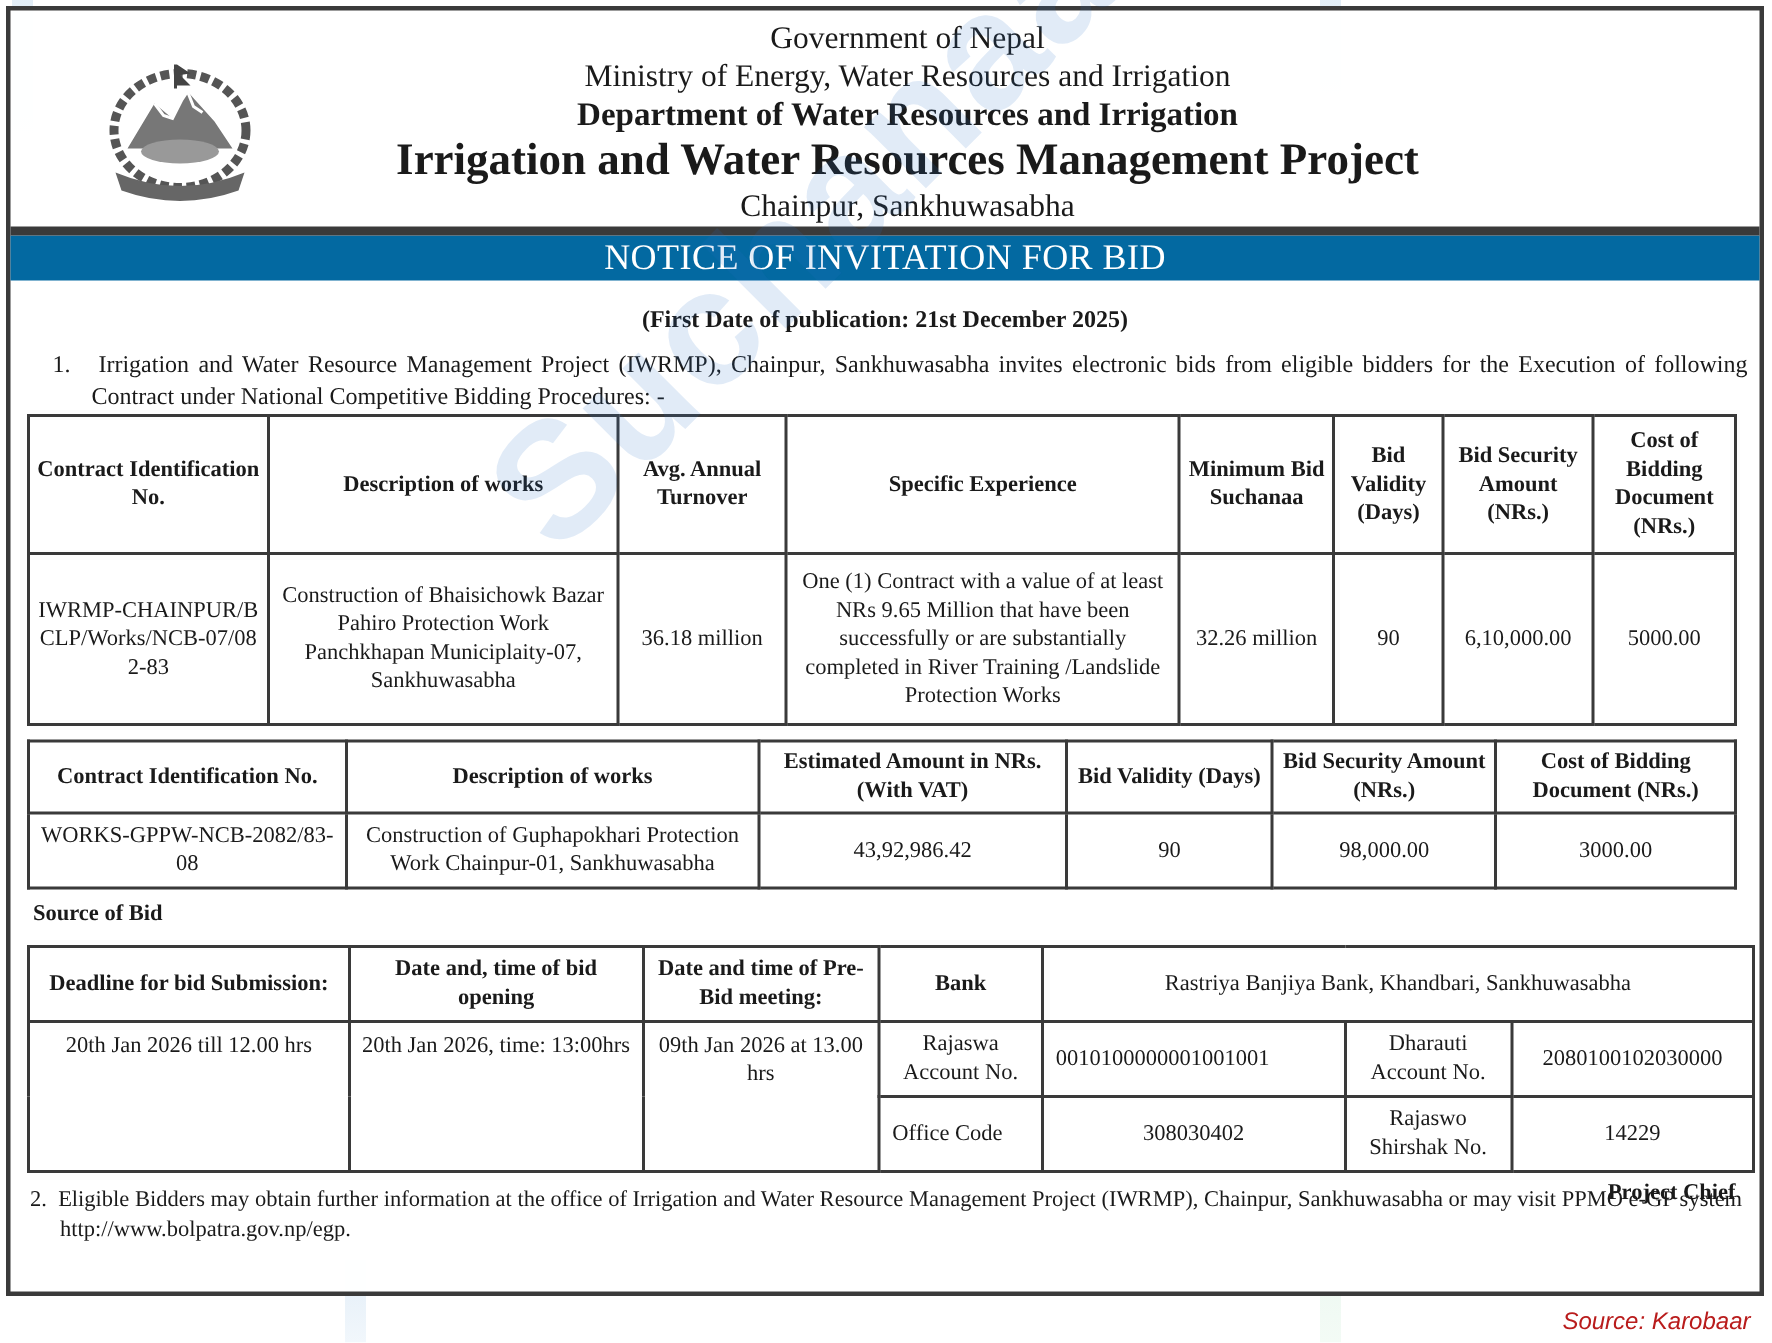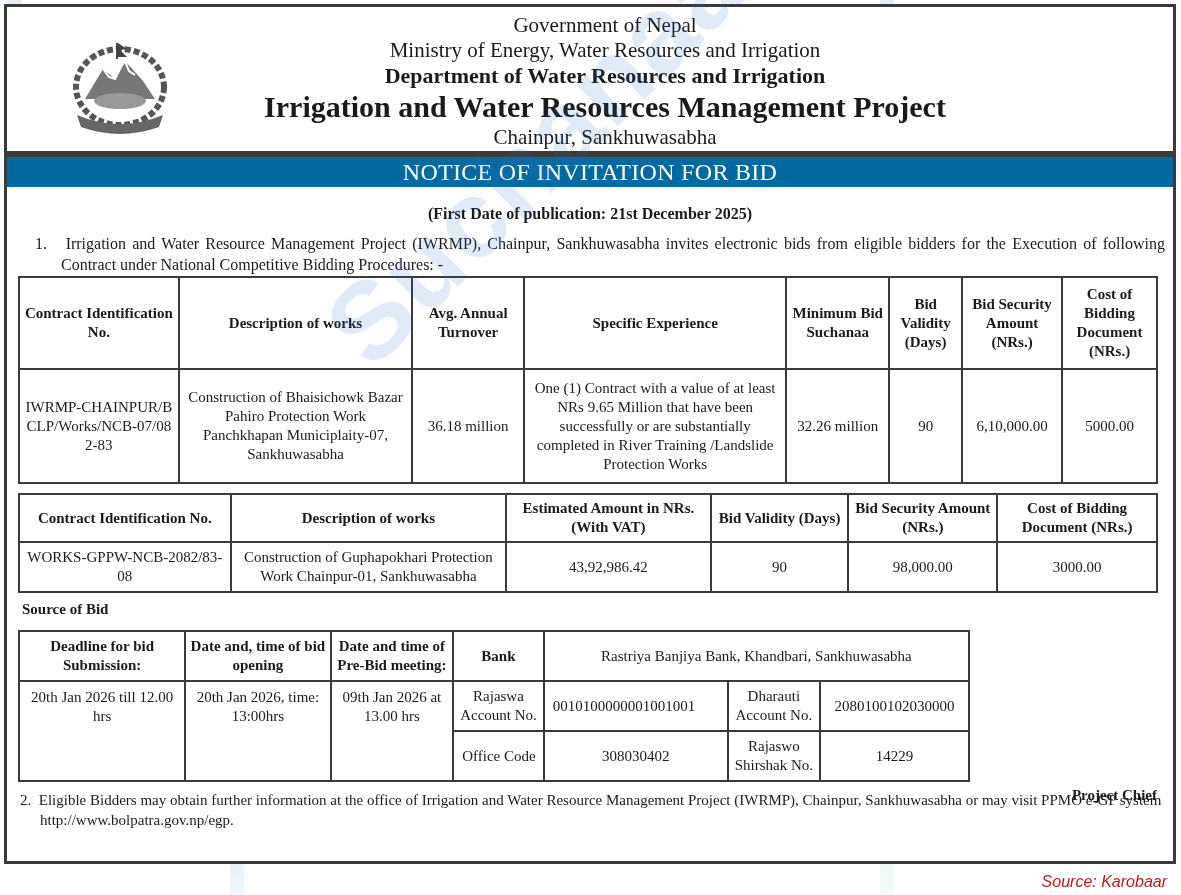--- a/index.html
+++ b/index.html
@@ -24,21 +24,21 @@
 
   .pub-date { text-align: center; font-weight: bold; font-size: 16px; margin-top: 18px; }
   .para { font-size: 16px; line-height: 21px; padding-left: 40px; padding-right: 8px; text-indent: -26px; margin-left: 14px; margin-top: 10px; text-align: justify; }
 
   table { border-collapse: collapse; position: absolute; font-size: 15px; }
   td, th { border: 2px solid #3a3a3a; text-align: center; vertical-align: middle; line-height: 19px; padding: 0 4px; }
   th { font-weight: bold; }
 
   #t1 { left: 18px; top: 276px; width: 1140px; }
   #t2 { left: 18px; top: 493px; width: 1140px; }
-  #t3 { left: 18px; top: 630px; width: 952px; }
+  #t3 { left: 18px; top: 630px; width: 1152px; }
 
   .details-label { position: absolute; left: 22px; top: 601px; font-weight: bold; font-size: 15px; }
   .para2 { position: absolute; left: 14px; top: 790px; width: 1150px; font-size: 15px; line-height: 20px; padding-left: 26px; text-indent: -20px; }
   .signature { position: absolute; right: 24px; top: 787px; font-weight: bold; font-size: 15px; }
   .source { position: absolute; right: 14px; bottom: 4px; font-family: "Liberation Sans", sans-serif; font-style: italic; font-size: 16px; color: #b91c1c; }
   .left-align { text-align: left; padding-left: 8px; }
 </style>
 </head>
 <body>
 

